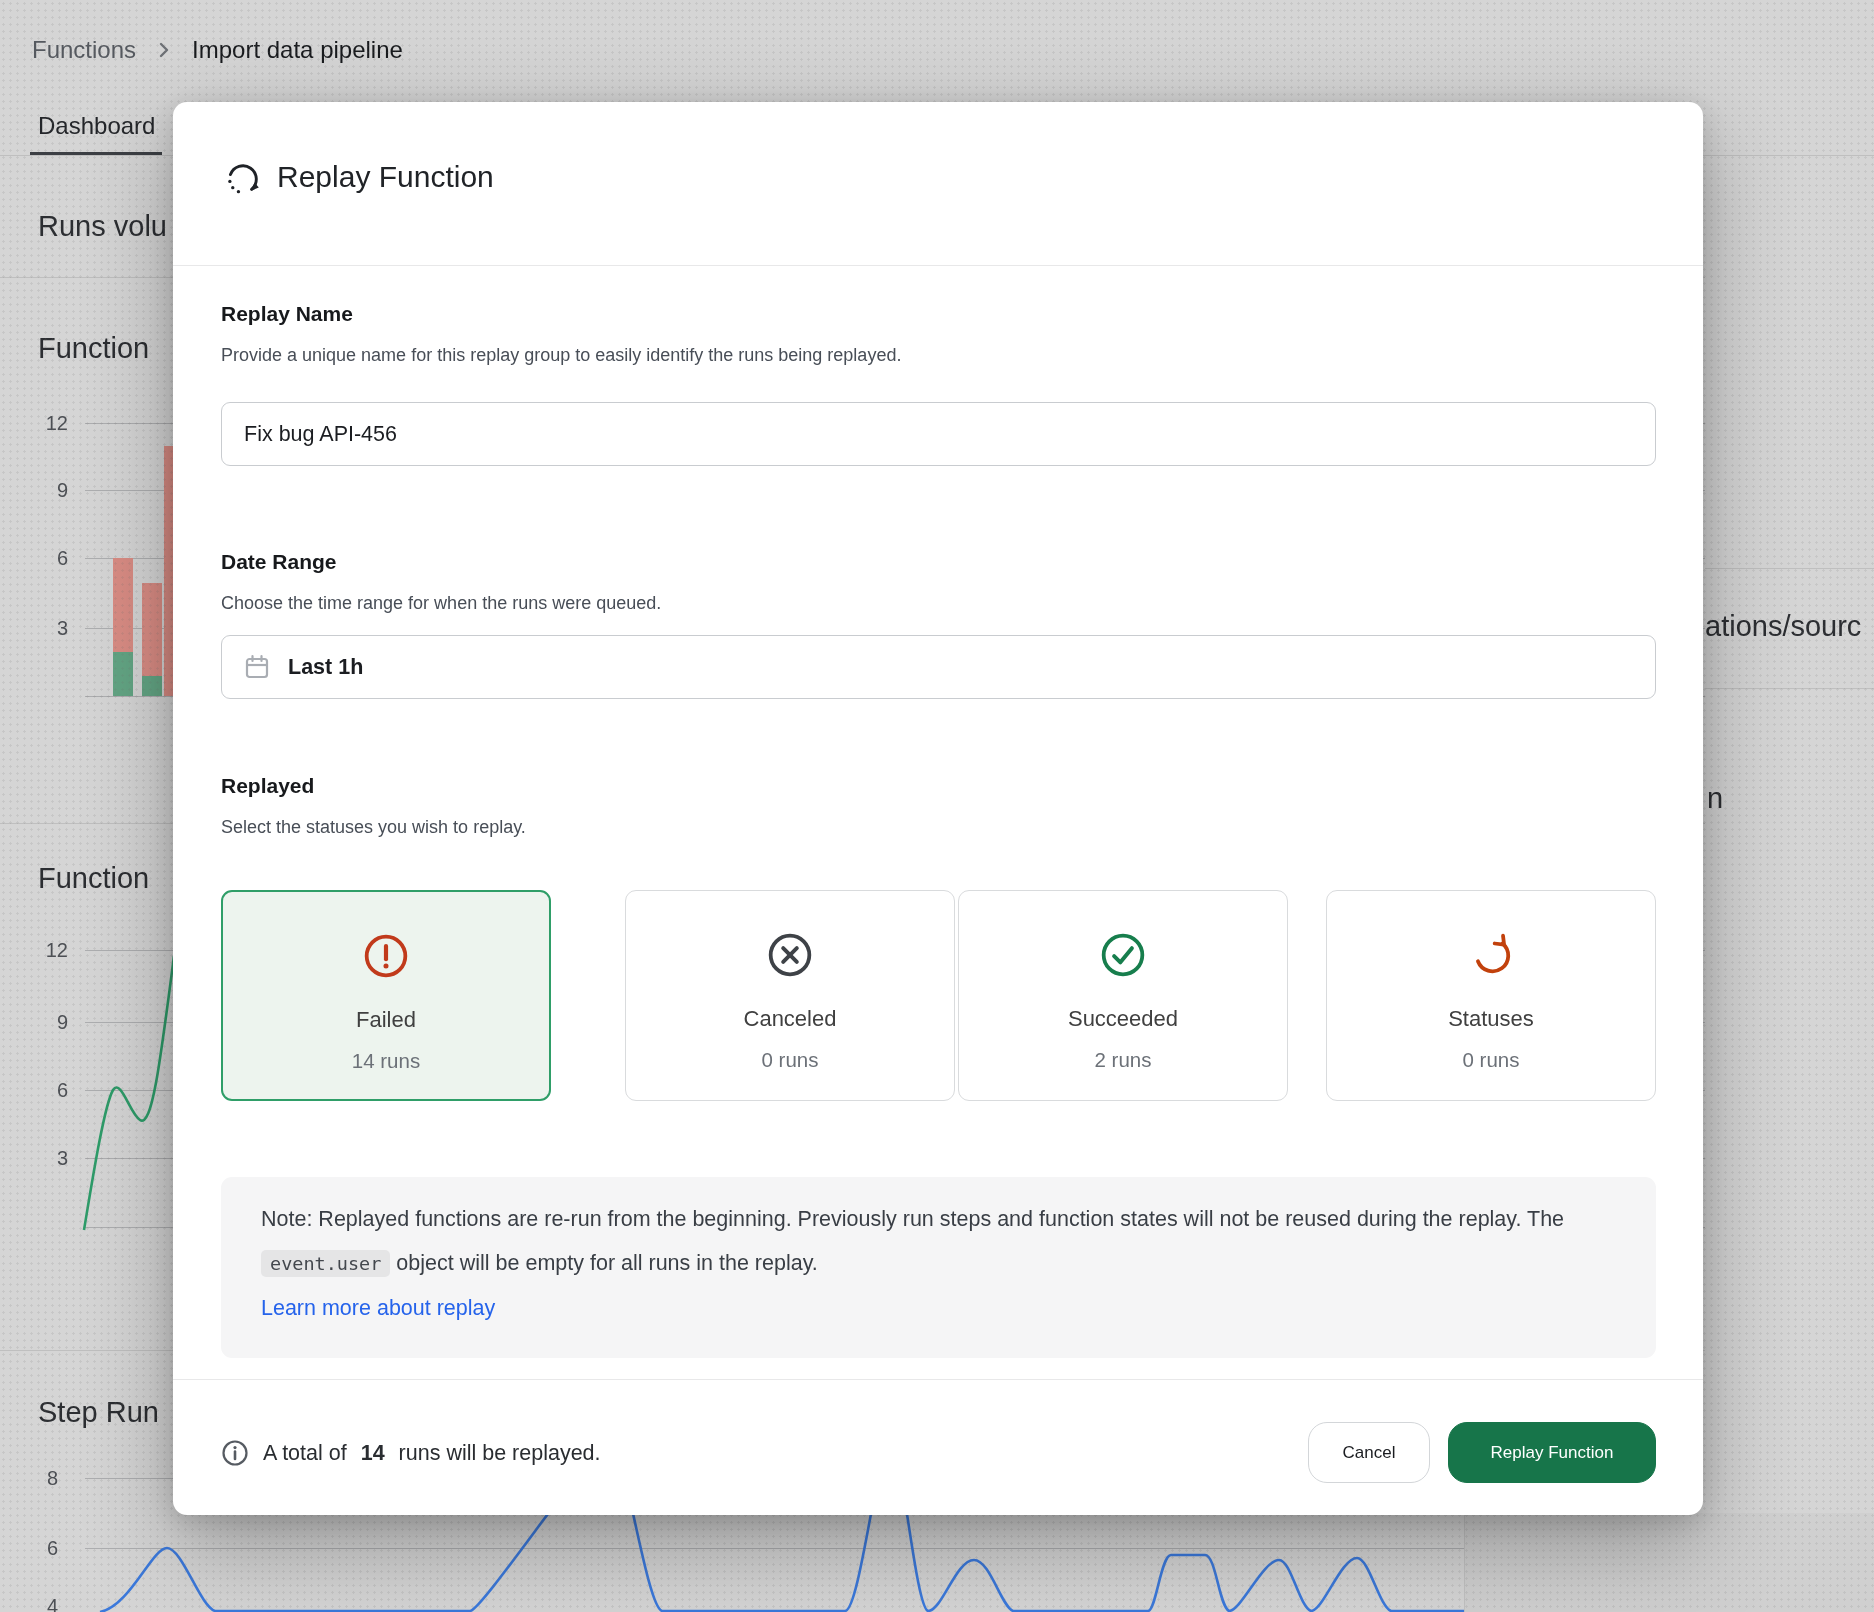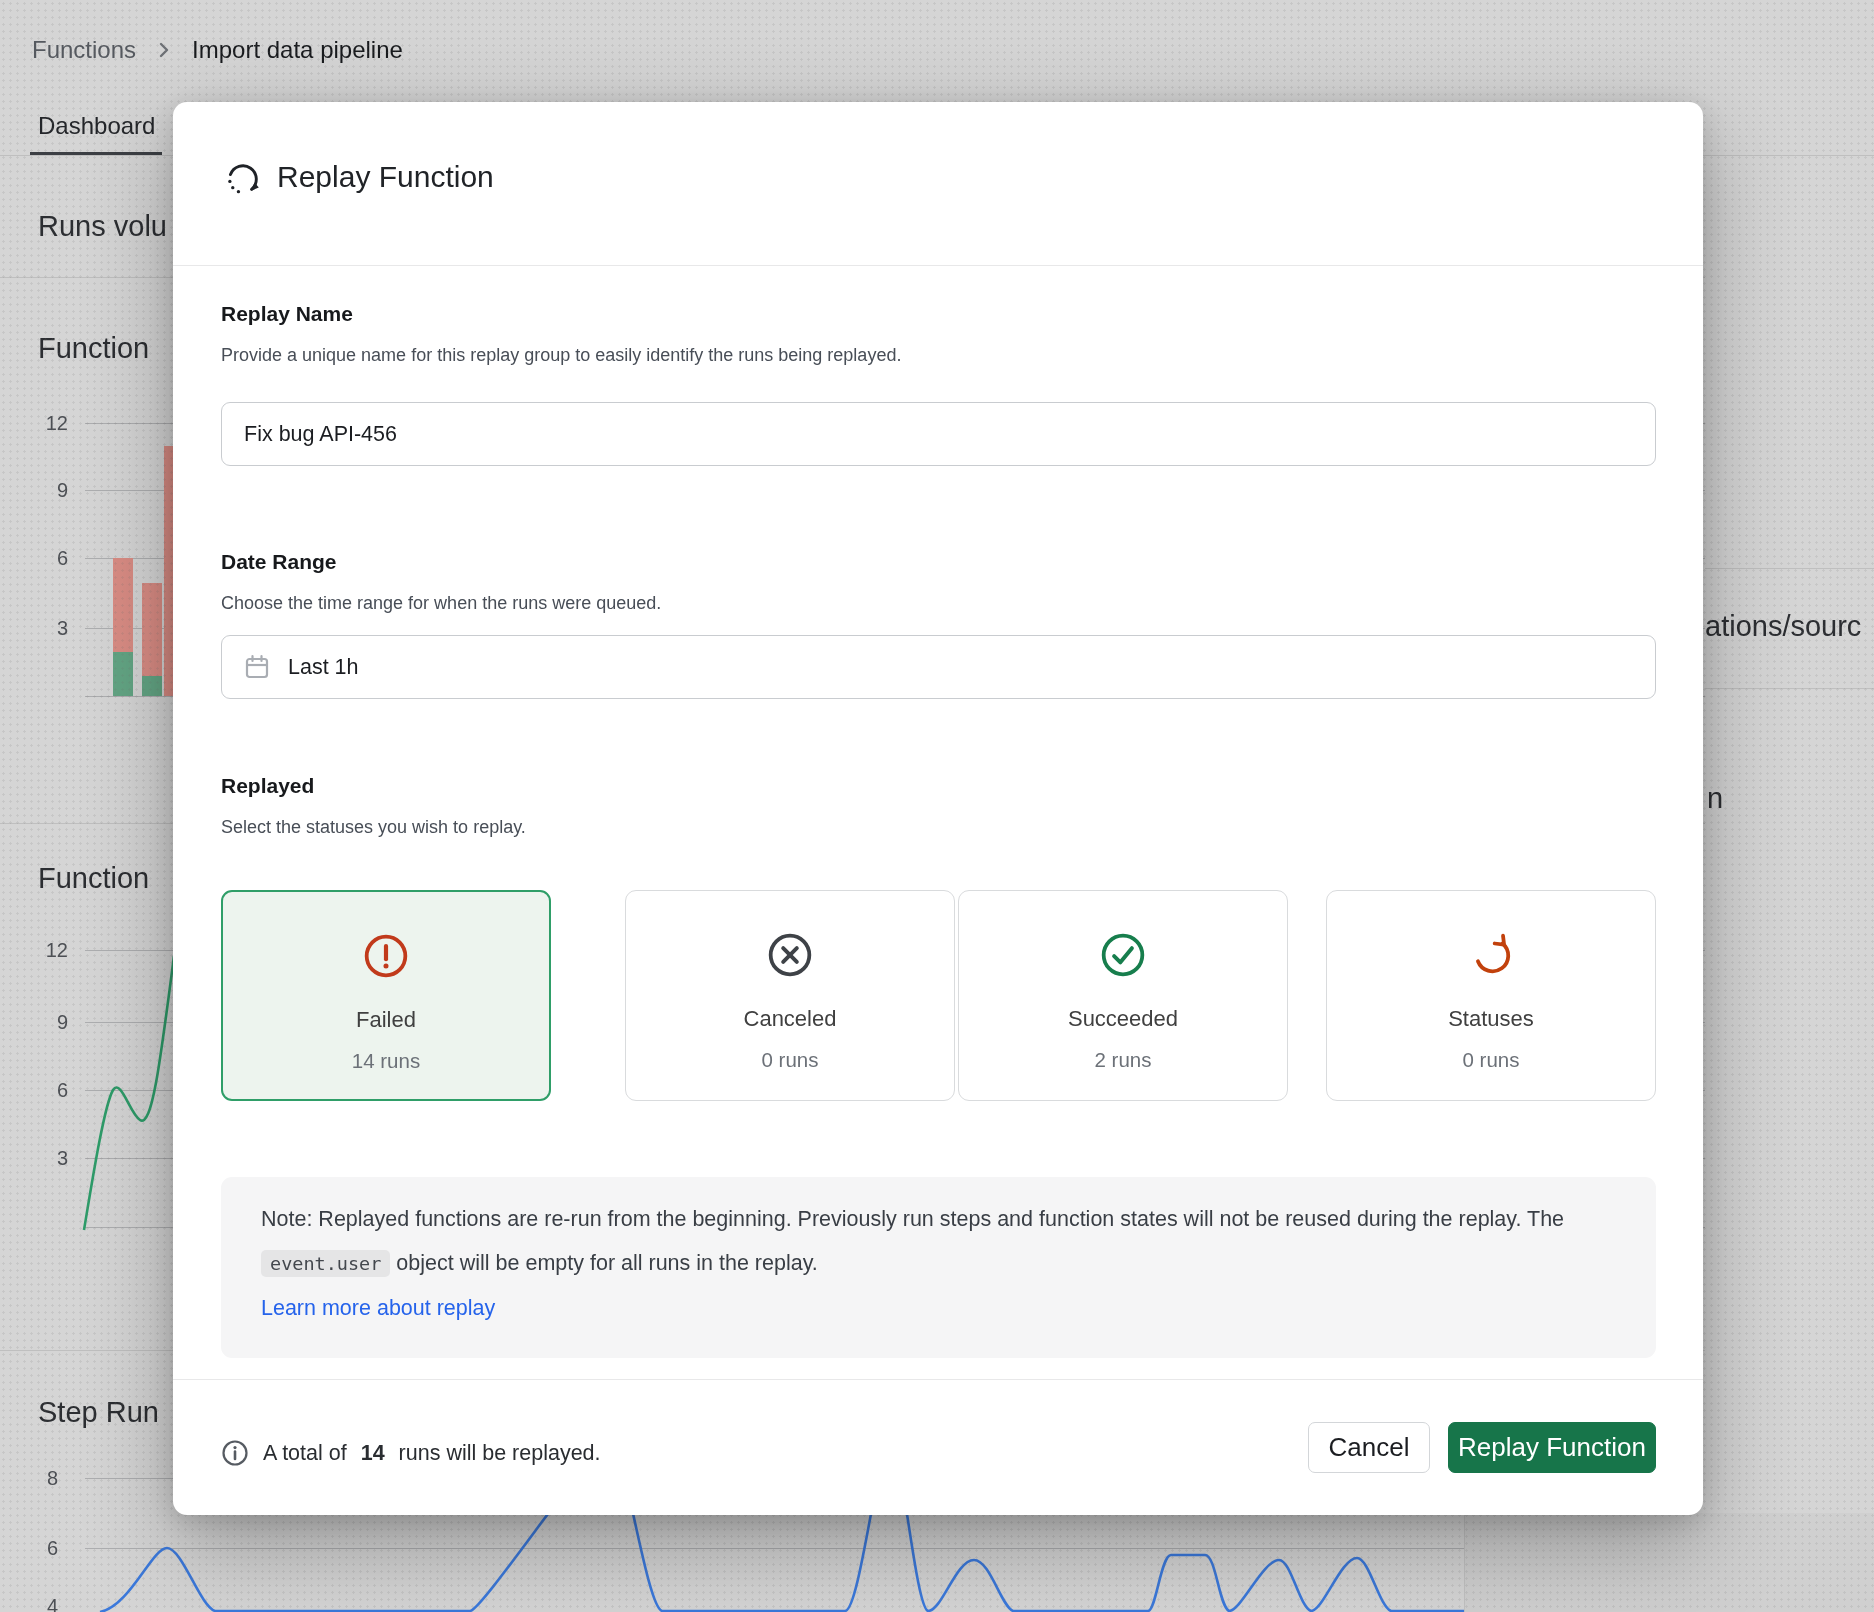--- a/index.html
+++ b/index.html
@@ -68,23 +68,23 @@
   }
   .code-chip {
     font-family:"DejaVu Sans Mono","Liberation Mono",monospace;
     font-size:18.5px; background:#e5e5e6; color:#43474d;
     border-radius:5px; padding:3px 9px;
   }
   .note-link { color:#2563eb; cursor:pointer; }
   .footer-line { position:absolute; left:0; right:0; top:1277px; height:1px; background:#e8e8e9; }
   .footer-text { font-size:21.5px; color:#2a2d31; }
   .btn {
-    position:absolute; top:1320px; height:51px; border-radius:7px;
+    position:absolute; top:1320px; height:61px; border-radius:19px;
     display:flex; align-items:center; justify-content:center;
-    font-size:26px; cursor:pointer;
+    font-size:17px; cursor:pointer;
   }
   .btn-cancel { left:1135px; width:122px; background:#fff; border:1.5px solid #d3d6d9; color:#1b1d21; }
   .btn-primary { left:1275px; width:208px; background:#17754a; border:1.5px solid #17754a; color:#fff; font-weight:500; }
   svg { display:block; }
 </style>
 </head>
 <body>
 
 <div class="bg">
 
@@ -171,21 +171,21 @@
   </div>
   <div class="abs modal-title" style="left:104px; top:58px;">Replay Function</div>
   <div class="modal-header-line"></div>
 
   <div class="abs field-label" style="left:48px; top:200px;">Replay Name</div>
   <div class="abs field-desc" style="left:48px; top:243px;">Provide a unique name for this replay group to easily identify the runs being replayed.</div>
   <input class="text-input" style="top: 300px;" type="text" value="Fix bug API-456">
 
   <div class="abs field-label" style="left:48px; top:448px;">Date Range</div>
   <div class="abs field-desc" style="left:48px; top:491px;">Choose the time range for when the runs were queued.</div>
-  <div class="select-input" style="top:533px;">
+  <div class="select-input" style="top:533px;font-weight:bold;">
     <span>
       <svg width="28" height="28" viewBox="0 0 28 28">
         <rect x="4" y="6" width="20" height="18" rx="2.5" fill="none" stroke="#a9adb3" stroke-width="2.2"></rect>
         <line x1="4" y1="12" x2="24" y2="12" stroke="#a9adb3" stroke-width="2.2"></line>
         <line x1="9.5" y1="3" x2="9.5" y2="8" stroke="#a9adb3" stroke-width="2.2" stroke-linecap="round"></line>
         <line x1="18.5" y1="3" x2="18.5" y2="8" stroke="#a9adb3" stroke-width="2.2" stroke-linecap="round"></line>
       </svg>
     </span>
     <span>Last 1h</span>
   </div>

